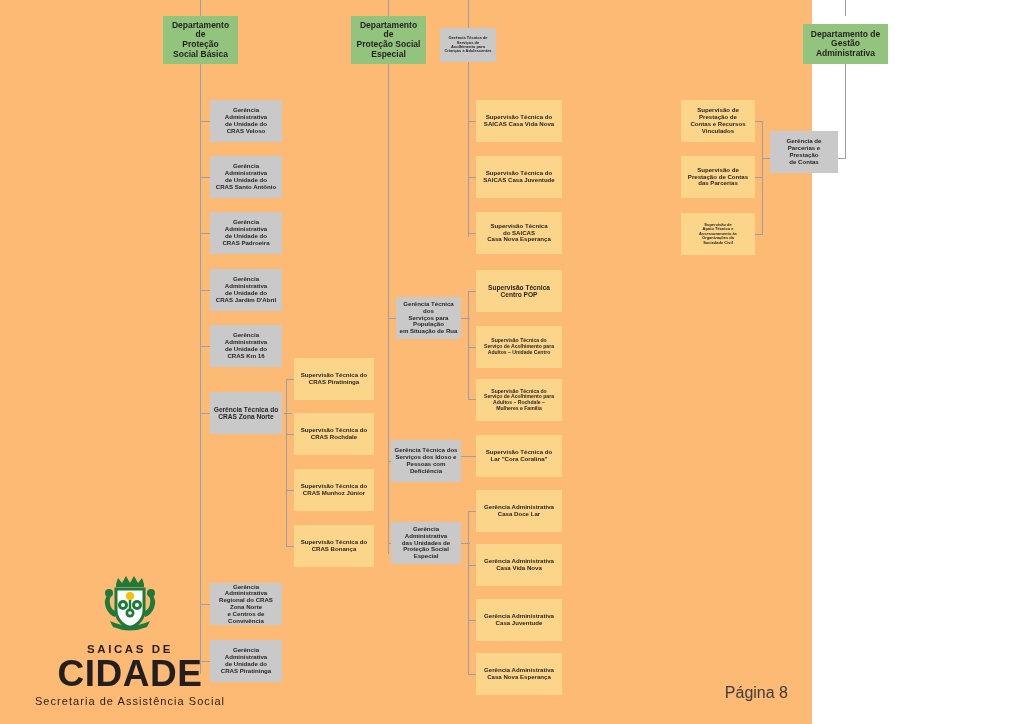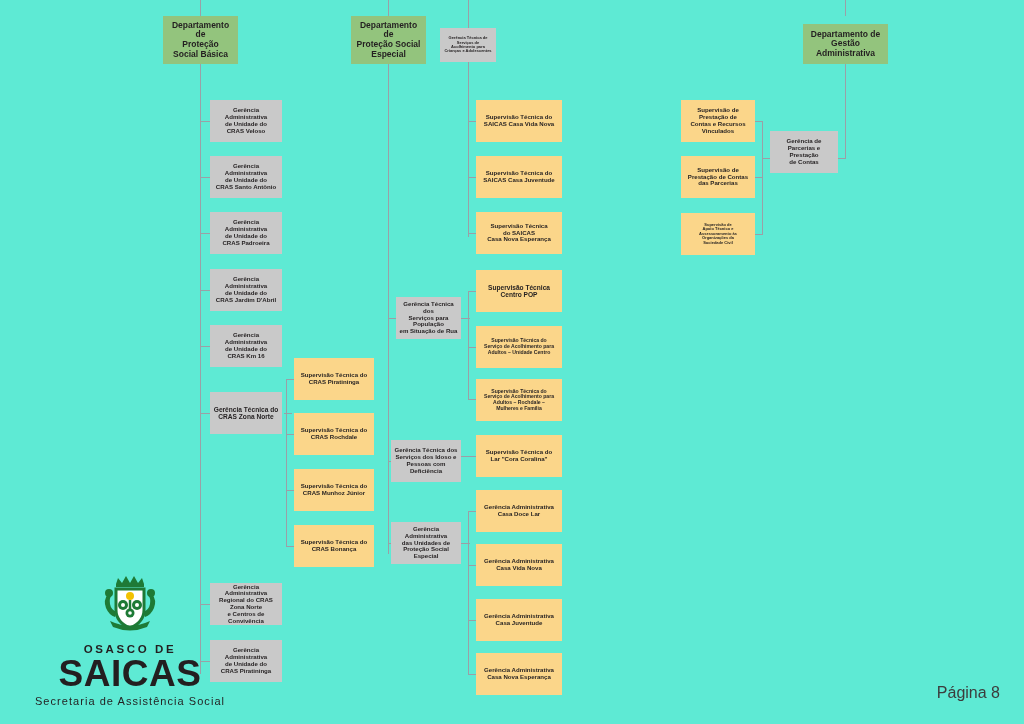--- a/index.html
+++ b/index.html
@@ -5,22 +5,22 @@
   * { box-sizing: border-box; }
   html, body {
     margin: 0; padding: 0;
     width: 1024px; height: 724px;
     background: #ffffff;
     font-family: "Liberation Sans", sans-serif;
     overflow: hidden;
   }
   #page {
     position: relative;
-    width: 1024px; height: 724px;
-    background: #5eead4;
+    width: 812px; height: 724px;
+    background: #fdba74;
   }
 
   
   .node {
     position: absolute;
     display: flex;
     align-items: center;
     justify-content: center;
     text-align: center;
     line-height: 1.12;
@@ -275,20 +275,20 @@
       <path d="M34 28 L34 44" stroke="#1e7a36" stroke-width="2.5"></path>
       <circle cx="27" cy="33" r="5" fill="#1e7a36"></circle>
       <circle cx="41" cy="33" r="5" fill="#1e7a36"></circle>
       <circle cx="27" cy="33" r="2" fill="#ffffff"></circle>
       <circle cx="41" cy="33" r="2" fill="#ffffff"></circle>
       <circle cx="34" cy="41" r="4.5" fill="#1e7a36"></circle>
       <circle cx="34" cy="41" r="1.8" fill="#ffffff"></circle>
 
       <path d="M14 49 q20 9 40 0 l-3 6 q-17 7 -34 0 Z" fill="#1e7a36"></path>
     </svg>
-    <div id="cidade-de">OSASCO DE</div>
-    <div id="osasco">SAICAS</div>
+    <div id="cidade-de">SAICAS DE</div>
+    <div id="osasco">CIDADE</div>
     <div id="sec-social">Secretaria de Assistência Social</div>
   </div>
 
   <div id="pagina">Página 8</div>
 
 </div>
 
 </body></html>

